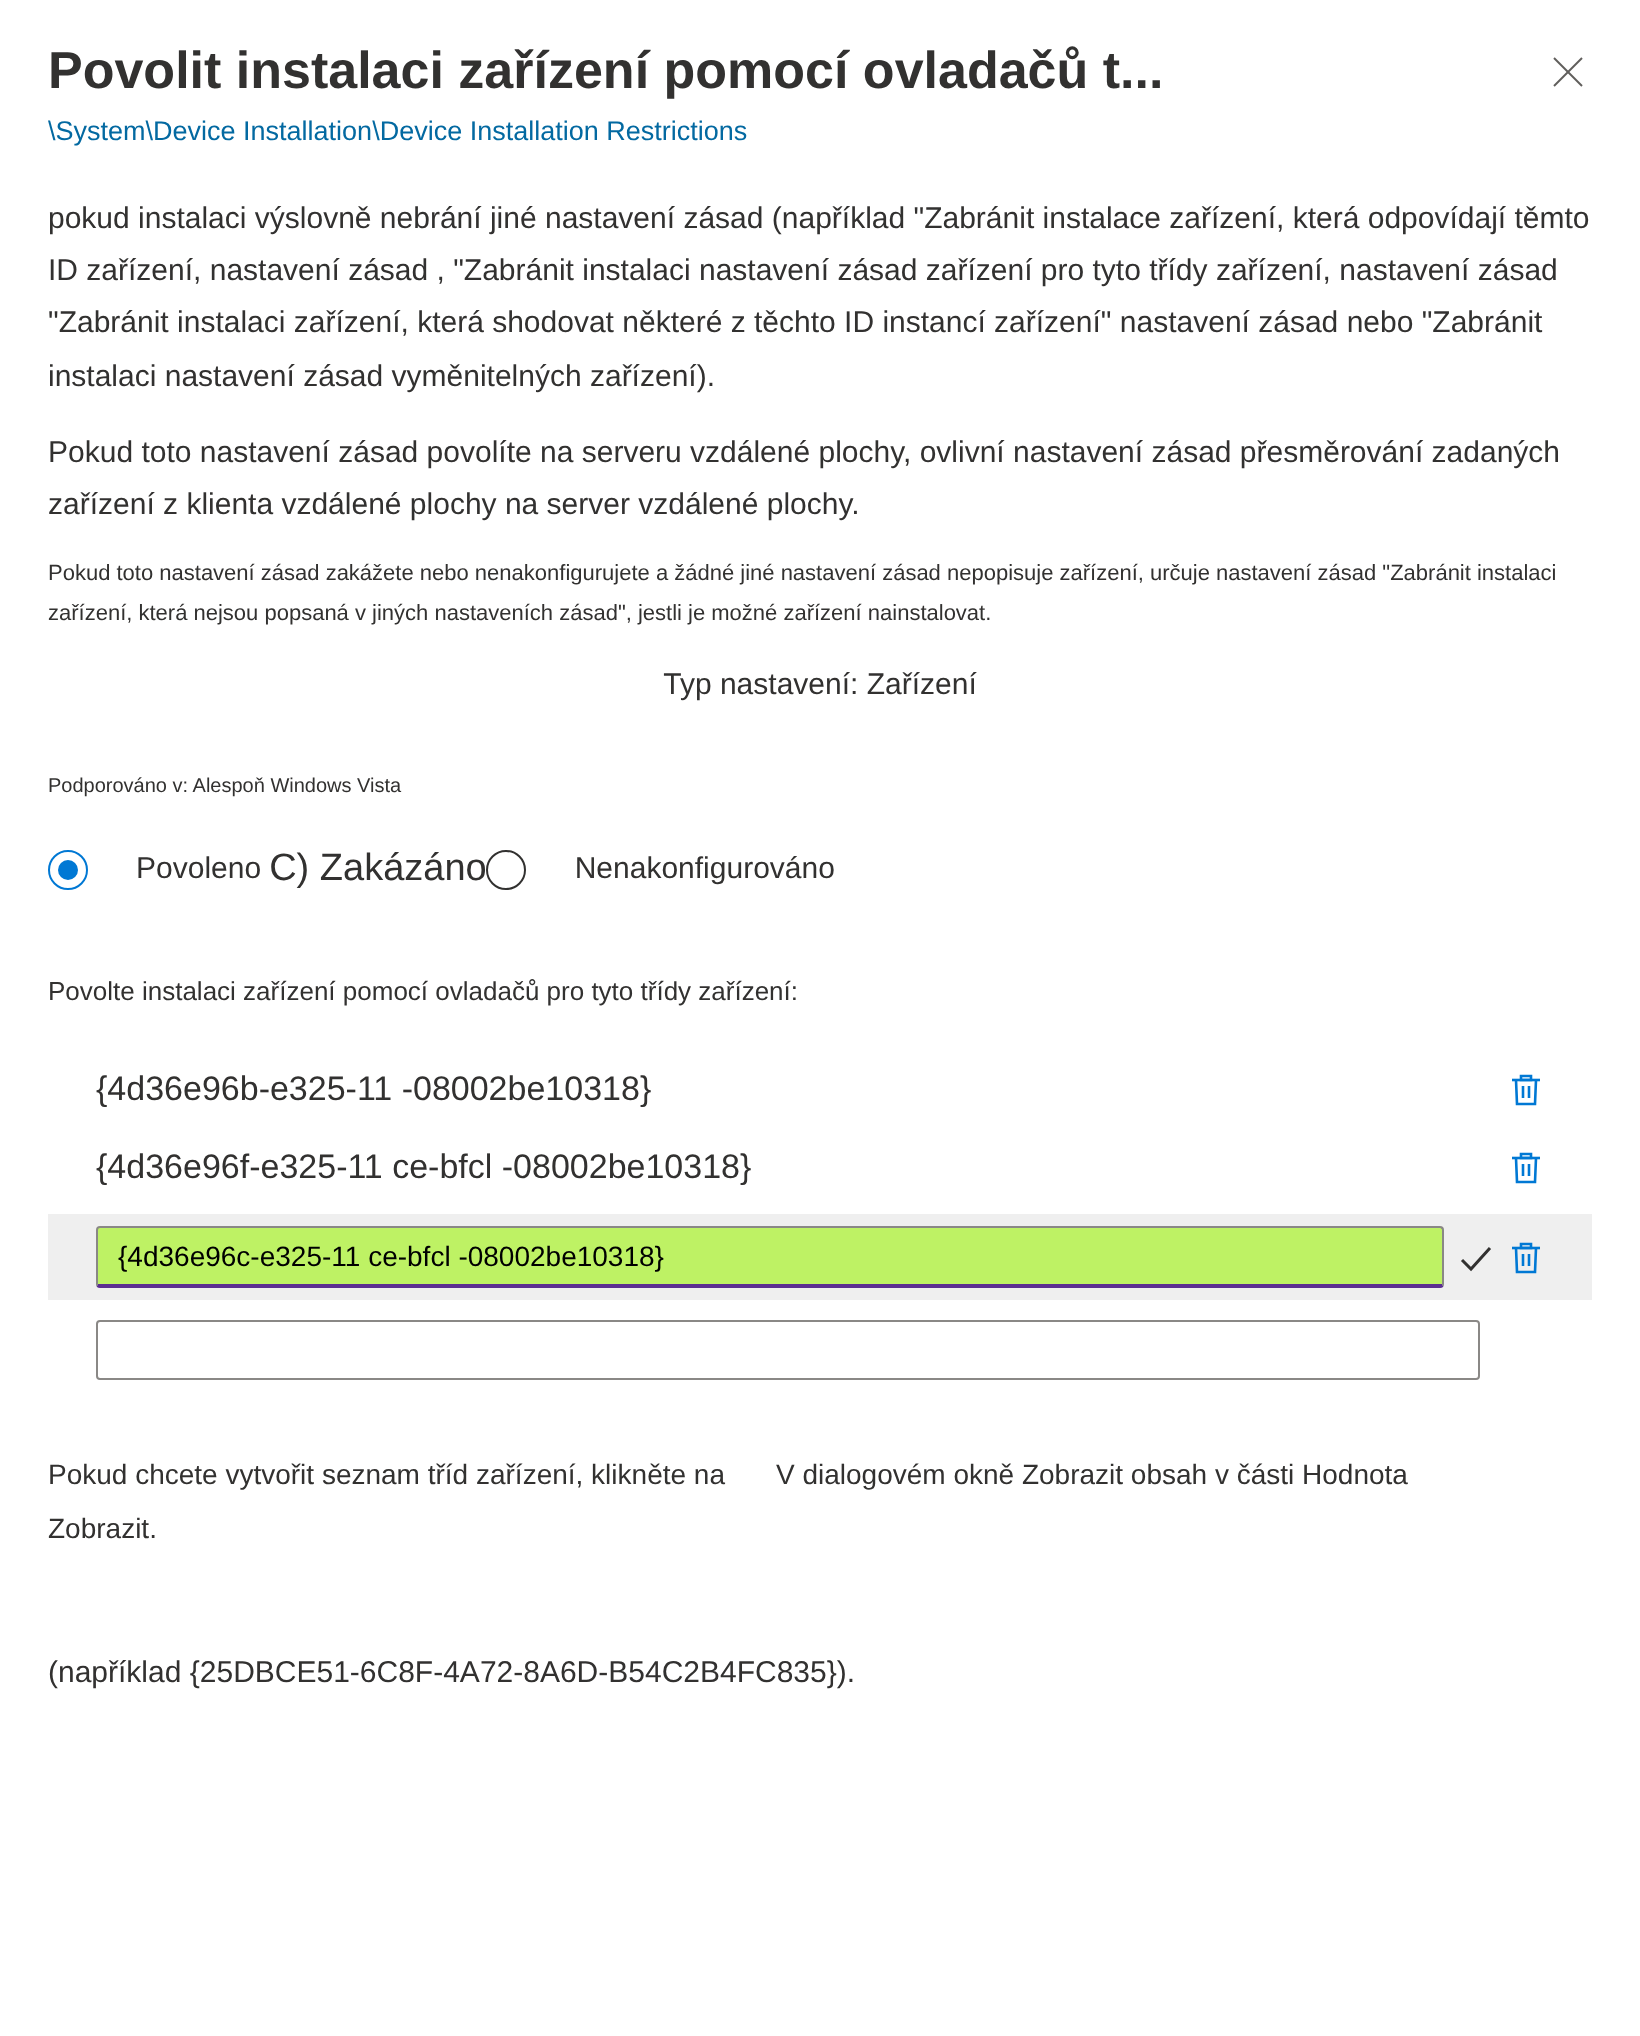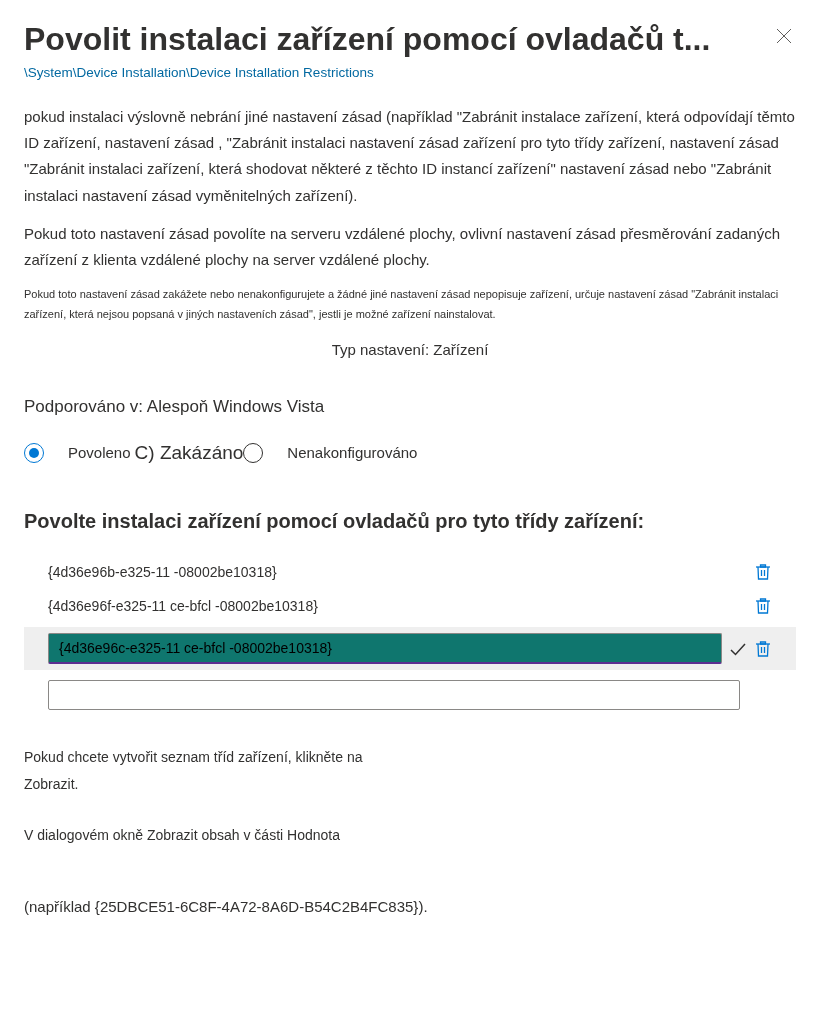--- a/index.html
+++ b/index.html
@@ -16,21 +16,21 @@
       font-size: 14px;
       line-height: 1.6;
     }
     .header {
       display: flex;
       align-items: flex-start;
       justify-content: space-between;
       margin-bottom: 4px;
     }
     .title {
-      font-size: 32px;
+      font-size: 26px;
       font-weight: 600;
       color: #323130;
       line-height: 1.2;
     }
     .close-btn {
       width: 24px;
       height: 24px;
       cursor: pointer;
       display: flex;
       align-items: center;
@@ -57,21 +57,21 @@
     }
     .desc-small {
       font-size: 11px;
     }
     .setting-type {
       font-size: 15px;
       margin-bottom: 31px;
       text-align: center;
     }
     .supported {
-      font-size: 17px;
+      font-size: 10px;
       margin-bottom: 18px;
     }
     .radio-group {
       display: flex;
       align-items: center;
       gap: 2px;
       margin-bottom: 36px;
     }
     .radio-option {
       display: flex;
@@ -98,34 +98,33 @@
       background: #0078d4;
     }
     .radio-label {
       font-size: 15px;
     }
     .radio-label-big {
       font-size: 19px;
       margin-left: 2px;
     }
     .list-label {
-      font-size: 20px;
+      font-size: 13px;
       margin-bottom: 18px;
-      font-weight: bold;
     }
     .list-container {
     }
     .list-row {
       display: flex;
       align-items: center;
       padding: 6px 0 6px 24px;
     }
     .list-item-text {
       flex: 1;
-      font-size: 14px;
+      font-size: 17px;
     }
     .delete-icon {
       color: #0078d4;
       cursor: pointer;
       width: 18px;
       height: 18px;
       display: flex;
       align-items: center;
       justify-content: center;
       margin-right: 24px;
@@ -139,21 +138,21 @@
       display: flex;
       align-items: center;
       padding: 6px 8px 6px 24px;
       gap: 6px;
       margin-top: 4px;
     }
     .editing-input {
       flex: 1;
       border: 1px solid #8a8886;
       border-bottom: 2px solid #5b2e91;
-      background: #0f766e;
+      background: #bef264;
       padding: 6px 10px;
       font-size: 14px;
       font-family: inherit;
       border-radius: 2px;
       outline: none;
     }
     .checkmark-icon {
       color: #323130;
       cursor: pointer;
       width: 20px;
@@ -185,21 +184,20 @@
       outline: none;
       height: 30px;
     }
     .bottom-text {
       font-size: 14px;
       line-height: 1.9;
     }
     .bottom-text .row1 {
       display: flex;
       gap: 24px;
-      flex-direction: column;
     }
     .bottom-text p {
       margin-bottom: 14px;
     }
   </style>
 </head>
 <body>
 
 <div class="header">
   <div class="title">Povolit instalaci zařízení pomocí ovladačů t...</div>

